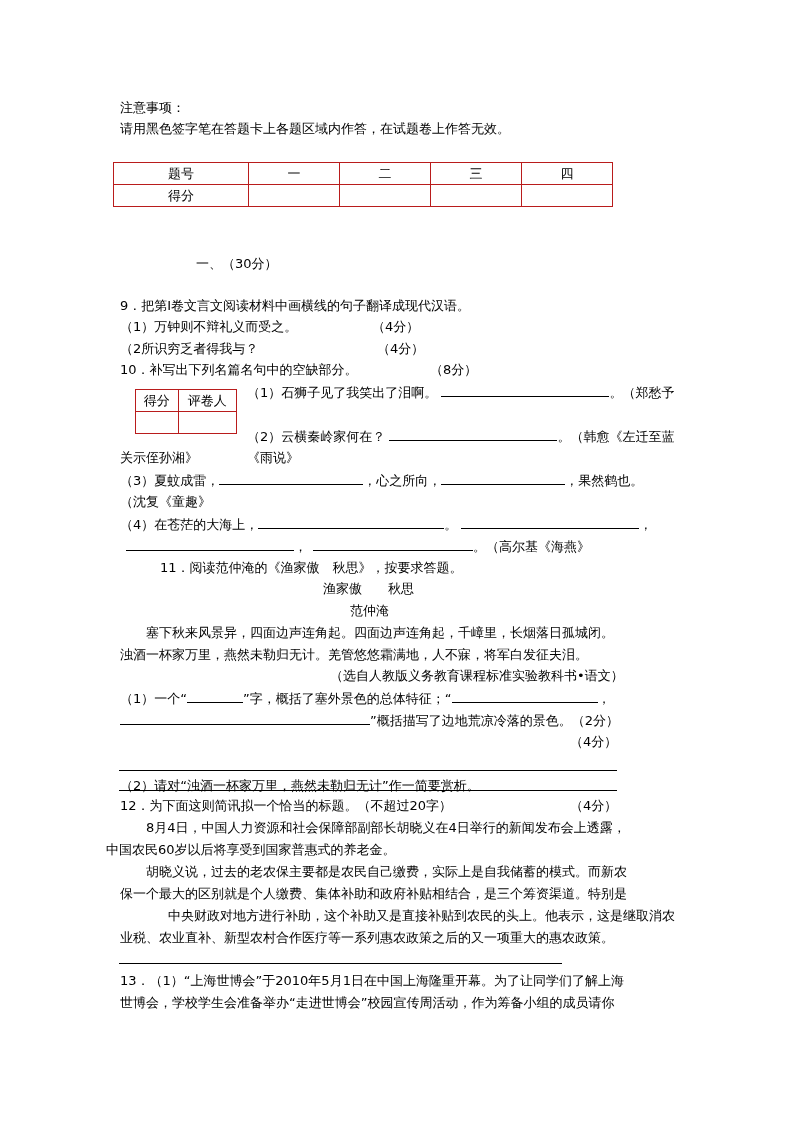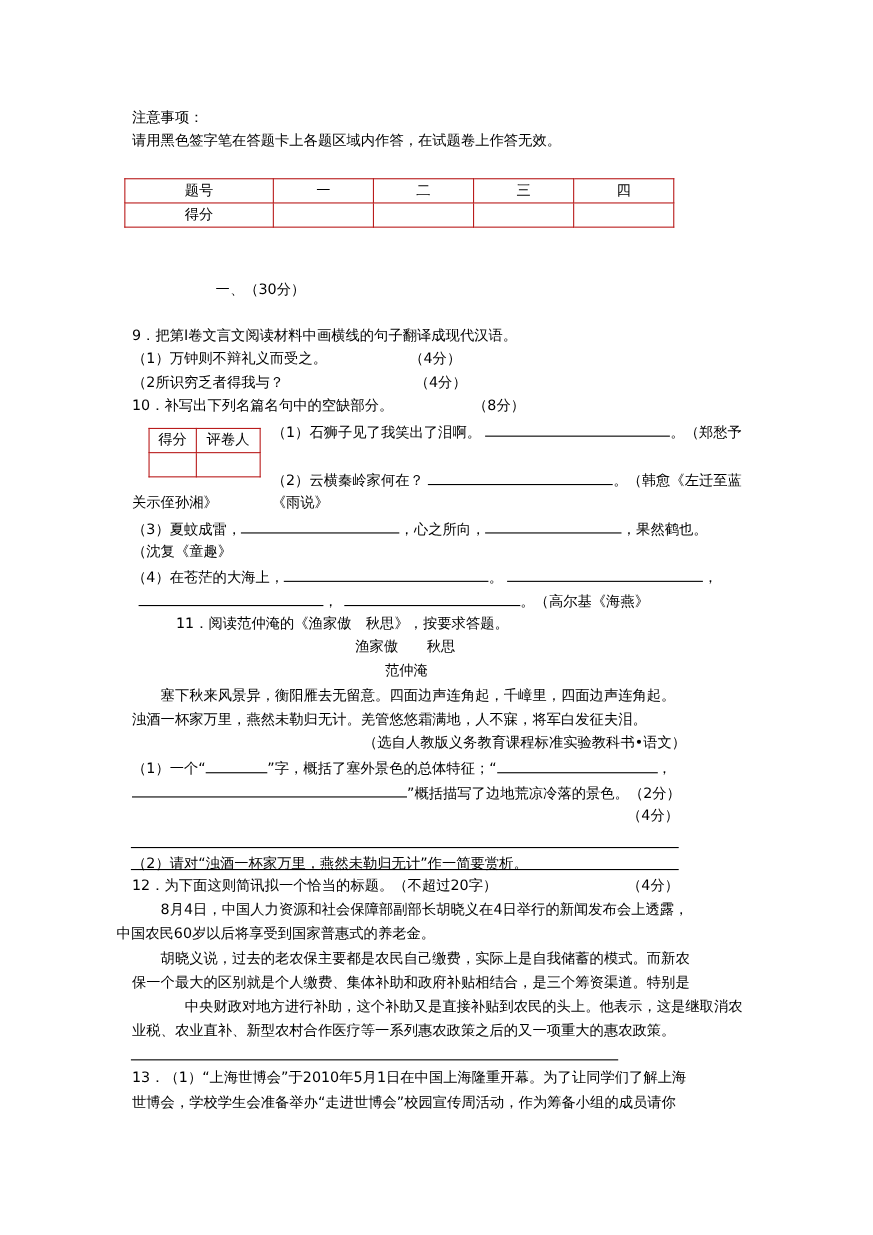--- a/index.html
+++ b/index.html
@@ -79,21 +79,21 @@
 <div class="abs" style="left:120px; top:516px;">
   <span>（4）在苍茫的大海上，</span><span class="blank" style="width:186px;"></span><span>。</span><span class="blank" style="width:178px; margin-left:4px;"></span><span>，</span>
 </div>
 <div class="abs" style="left:126px; top:538px;">
   <span class="blank" style="width:168px;"></span><span>，</span><span class="blank" style="width:160px; margin-left:6px;"></span><span>。（高尔基《海燕》</span>
 </div>
 
 <div class="abs" style="left:120px; top:560px;margin-left:40px;">11．阅读范仲淹的《渔家傲　秋思》，按要求答题。</div>
 <div class="abs" style="left:323px; top:581px;">渔家傲　　秋思</div>
 <div class="abs" style="left:350px; top:603px;">范仲淹</div>
-<div class="abs" style="left:146px; top:625px;">塞下秋来风景异，衡阳雁去无留意。四面边声连角起，千嶂里，四面边声连角起。</div>
+<div class="abs" style="left:146px; top:625px;">塞下秋来风景异，四面边声连角起。四面边声连角起，千嶂里，长烟落日孤城闭。</div>
 <div class="abs" style="left:120px; top:647px;">浊酒一杯家万里，燕然未勒归无计。羌管悠悠霜满地，人不寐，将军白发征夫泪。</div>
 <div class="abs" style="left:330px; top:668px;">（选自人教版义务教育课程标准实验教科书•语文）</div>
 
 <div class="abs" style="left:120px; top:690px;">
   <span>（1）一个“</span><span class="blank" style="width:56px;"></span><span>”字，概括了塞外景色的总体特征；“</span><span class="blank" style="width:146px;"></span><span>，</span>
 </div>
 <div class="abs" style="left:120px; top:712px;">
   <span class="blank" style="width:250px;"></span><span>”概括描写了边地荒凉冷落的景色。（2分）</span>
 </div>
 <div class="abs" style="left:120px; top:778px;">（2）请对“浊酒一杯家万里，燕然未勒归无计”作一简要赏析。</div>

